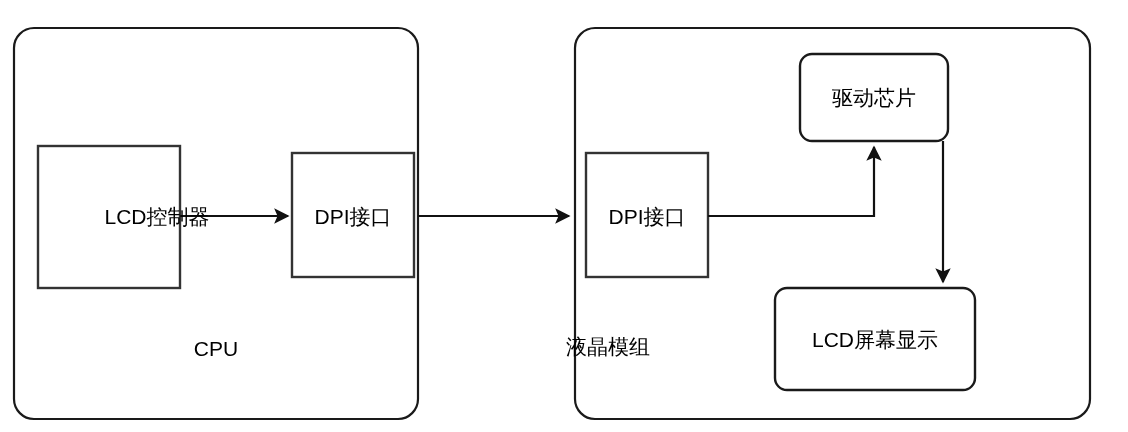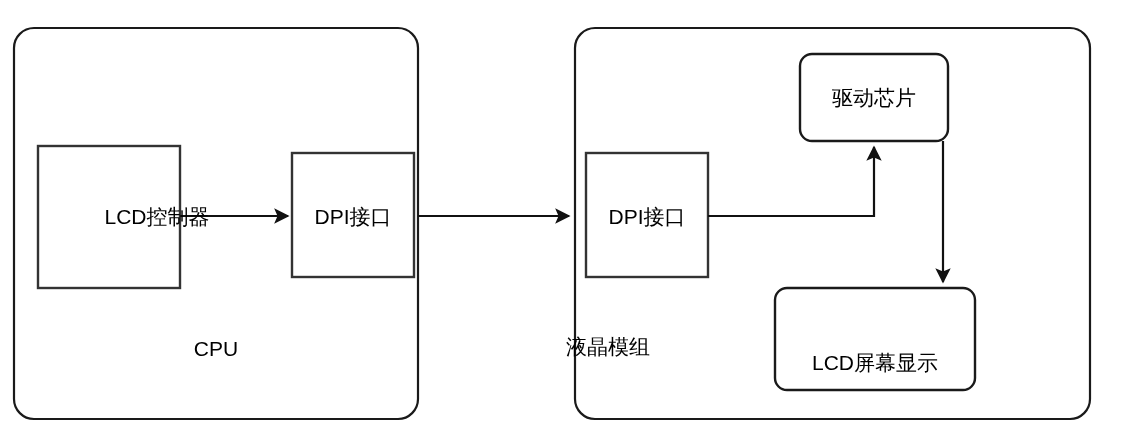--- a/index.html
+++ b/index.html
@@ -41,21 +41,21 @@
     font-size: 21px;
     line-height: 1;
     white-space: nowrap;
     text-align: center;
     font-family: "Liberation Sans", "DejaVu Sans", sans-serif;
   }
   .lbl-lcd-controller { left: 38px;  top: 206px; width: 142px; margin-left: 48px; }
   .lbl-dpi-cpu        { left: 292px; top: 206px; width: 122px; }
   .lbl-dpi-module     { left: 586px; top: 206px; width: 122px; }
   .lbl-driver-chip    { left: 800px; top: 87px;  width: 148px; }
-  .lbl-lcd-screen     { left: 775px; top: 329px; width: 200px; margin-top: 23px; }
+  .lbl-lcd-screen     { left: 775px; top: 329px; width: 200px; }
   .lbl-cpu            { left: 150px; top: 338px; width: 132px; }
   .lbl-module         { left: 566px; top: 336px; width: 132px; text-align: left; }
 </style>
 </head>
 <body>
 
 <div id="canvas">
 
   <svg id="diagram-svg" viewBox="0 0 1128 432" xmlns="http://www.w3.org/2000/svg">
     <defs>

